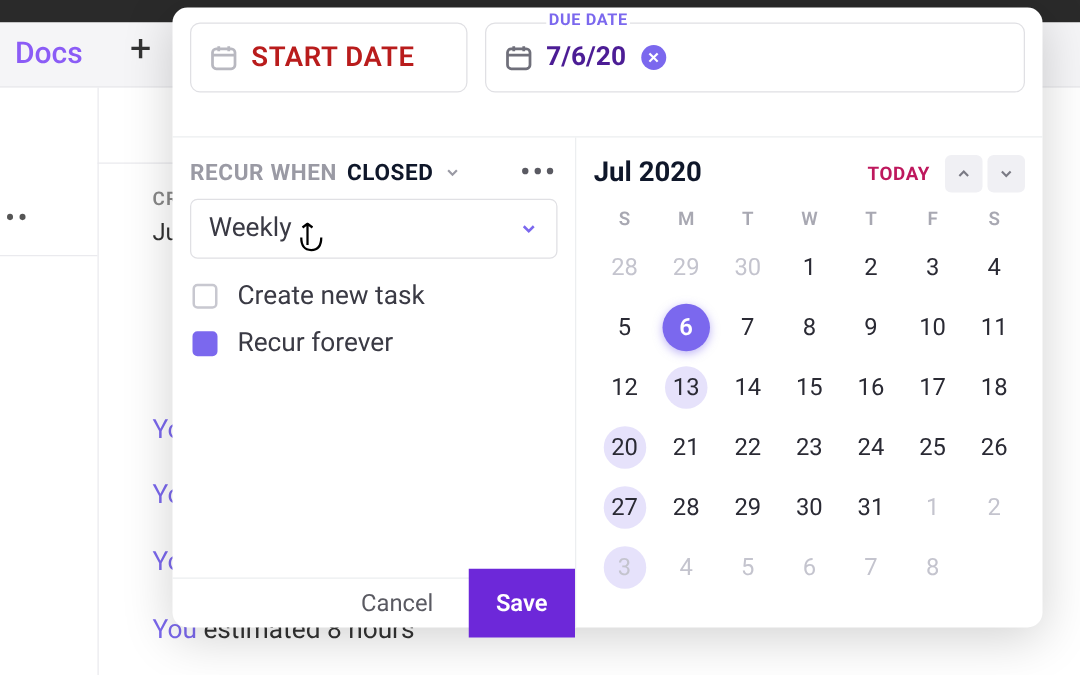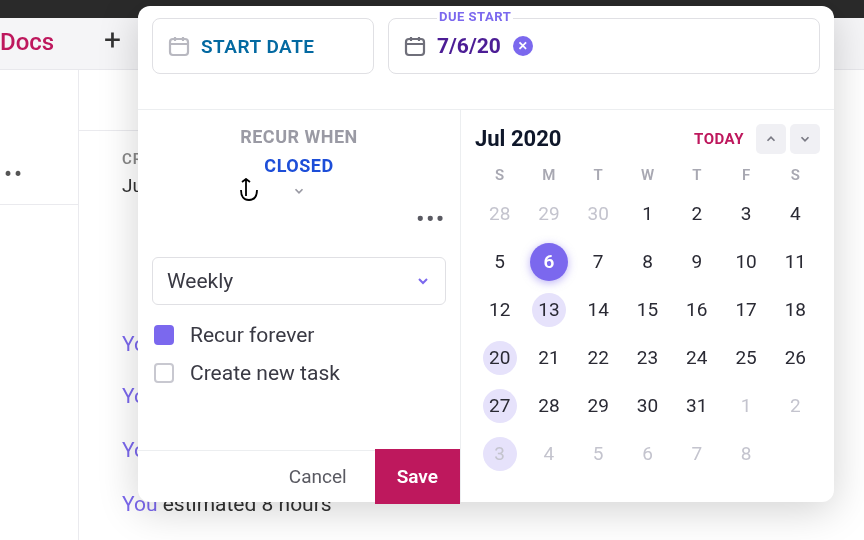--- a/index.html
+++ b/index.html
@@ -1,60 +1,60 @@
 <!DOCTYPE html>
 <html><head>
 <meta charset="utf-8">
 <style>
   * { box-sizing: border-box; margin: 0; padding: 0; font-family: -apple-system, BlinkMacSystemFont, "Segoe UI", Roboto, sans-serif; }
   body { width: 864px; height: 540px; background: #fff; position: relative; overflow: hidden; }
   .topbar { height: 18px; background: #2a2a2a; }
   .bg-strip { position: absolute; top: 18px; left: 0; right: 0; height: 52px; background: #f5f5f7; border-bottom: 1px solid #e8e8ec; }
-  .bg-docs { position: absolute; top: 28px; left: 0; font-size: 24px; color: #be185d; font-weight: 500; }
+  .bg-docs { position: absolute; top: 28px; left: 12px; font-size: 24px; color: #8b5cf6; font-weight: 500; }
   .bg-plus { position: absolute; top: 22px; left: 104px; font-size: 30px; color: #333; font-weight: 400; }
   .bg-dots { position: absolute; top: 160px; left: 4px; font-size: 24px; color: #555; letter-spacing: 2px; }
   .bg-sep { position: absolute; top: 70px; left: 78px; width: 1px; height: 470px; background: #eaeaee; }
   .bg-sep2 { position: absolute; top: 204px; left: 0; width: 78px; height: 1px; background: #eaeaee; }
   .bg-sep3 { position: absolute; top: 130px; left: 78px; width: 80px; height: 1px; background: #eaeaee; }
   .bg-cr { position: absolute; top: 150px; left: 122px; font-size: 15px; color: #888; font-weight: 600; letter-spacing: 1px; }
   .bg-ju { position: absolute; top: 174px; left: 122px; font-size: 19px; color: #333; }
   .bg-you { position: absolute; left: 122px; font-size: 21px; color: #7b68ee; }
   .bg-you1 { top: 332px; }
   .bg-you2 { top: 384px; }
   .bg-you3 { top: 438px; }
   .bg-you4 { top: 492px; color: #333; }
   .bg-you4 .y { color: #7b68ee; }
   .modal { position: absolute; top: 6px; left: 138px; width: 696px; height: 496px; background: #fff; border-radius: 12px; box-shadow: 0 8px 40px rgba(0,0,0,0.18); display: flex; flex-wrap: wrap; }
   .date-row { display: flex; width: 100%; padding: 12px 14px 10px; gap: 14px; }
   .date-box { border: 1px solid #e0e0e4; border-radius: 8px; height: 56px; display: flex; align-items: center; padding: 0 14px; gap: 10px; }
   .start-box { width: 222px; }
   .due-box { flex: 1; position: relative; }
   .date-box .cal-icon { width: 24px; height: 24px; color: #b8b8c0; }
   .due-box .cal-icon { color: #6f6f7a; }
-  .date-box .placeholder { color: #0369a1; font-size: 19px; font-weight: 600; letter-spacing: 0.5px; }
+  .date-box .placeholder { color: #b91c1c; font-size: 22px; font-weight: 600; letter-spacing: 0.5px; }
   .due-box .value { color: #4c1d95; font-size: 21px; font-weight: 700; }
   .due-label { position: absolute; top: -10px; left: 48px; font-size: 13px; font-weight: 700; color: #7b68ee; letter-spacing: 0.5px; background:#fff; padding:0 2px;}
   .clear-circle { width: 20px; height: 20px; border-radius: 50%; background: #7b68ee; color: #fff; display: flex; align-items: center; justify-content: center; font-size: 12px; font-weight: 700; margin-left: 2px; }
   .addtime { color: #c0c0c8; font-size: 21px; margin-left: 10px; }
   .body { display: flex; width: 100%; border-top: 1px solid #eceef0; flex: 1; }
   .left { width: 322px; padding: 16px 14px 0; display: flex; flex-direction: column; position:relative;}
   .right { flex: 1; border-left: 1px solid #eceef0; padding: 14px 14px 0; }
-  .recur-line { display: flex; align-items: center; gap: 8px; color: #9a9aa4; font-weight: 700; font-size: 18px; letter-spacing: 0.5px; margin-bottom: 26px; flex-direction: column; }
-  .recur-line .closed { color: #1d4ed8; text-align: right; }
+  .recur-line { display: flex; align-items: center; gap: 8px; color: #9a9aa4; font-weight: 700; font-size: 18px; letter-spacing: 0.5px; margin-bottom: 8px; }
+  .recur-line .closed { color: #0f172a; text-align: right; }
   .recur-line .chev { width: 14px; height: 14px; color: #9a9aa4; }
   .dots3 { margin-left: auto; color: #5a5a62; font-size: 22px; letter-spacing: 2px; }
   .select { border: 1px solid #e0e0e4; border-radius: 6px; height: 48px; display: flex; align-items: center; padding: 0 14px; font-size: 21px; color: #3a3a44; position: relative; margin-bottom: 18px; cursor:pointer;}
   .select .chev { position: absolute; right: 14px; color: #7b68ee; width:16px; height:16px;}
   .cursor { position: absolute; left: 100px; top: 68px; font-size: 22px; pointer-events:none;}
   .check-row { display: flex; align-items: center; gap: 16px; font-size: 21px; color: #3a3a44; margin-bottom: 14px; padding-left: 2px;}
   .checkbox { width: 20px; height: 20px; border: 2px solid #c8c8d0; border-radius: 4px; }
   .checkbox.checked { background: #7b68ee; border-color: #7b68ee; position:relative;}
-  .footer { position:absolute; bottom:0; left:0; right:0; height: 52px; border-top: 1px solid #eceef0; display: flex; align-items: center; justify-content: flex-end; gap: 10px; padding-right:0;}
+  .footer { position:absolute; bottom:0; left:0; right:0; height: 40px; border-top: 1px solid #eceef0; display: flex; align-items: center; justify-content: flex-end; gap: 10px; padding-right:0;}
   .cancel { font-size: 19px; color: #5a5a62; padding: 14px 18px; cursor:pointer;}
-  .save { background: #be185d; color: #fff; font-size: 19px; font-weight: 600; padding: 16px 22px; border:none; cursor:pointer;}
+  .save { background: #6d28d9; color: #fff; font-size: 19px; font-weight: 600; padding: 16px 22px; border:none; cursor:pointer;}
   .cal-header { display: flex; align-items: center; margin-bottom: 12px; }
   .cal-title { font-size: 22px; font-weight: 700; color: #0f172a; }
   .today-link { margin-left: auto; font-size: 15px; font-weight: 700; color: #be185d; letter-spacing: 0.5px; margin-right: 8px;}
   .navbtn { width: 30px; height: 30px; background: #f0f0f4; border-radius: 5px; display: flex; align-items: center; justify-content: center; color: #7a7a84; margin-left: 4px; cursor:pointer;}
   .navbtn svg{width:14px;height:14px;}
   .dow-row { display: grid; grid-template-columns: repeat(7, 1fr); text-align: center; color: #a8a8b2; font-size: 15px; font-weight: 600; margin-bottom: 6px;}
   .days { display: grid; grid-template-columns: repeat(7, 1fr); }
   .day { height: 48px; display: flex; align-items: center; justify-content: center; font-size: 19px; color: #2a2a34; position: relative; cursor:pointer;}
   .day.muted { color: #c4c4ce; }
   .day.sel::before { content:""; position:absolute; width:38px; height:38px; border-radius:50%; background:#7b68ee; box-shadow: 0 2px 8px rgba(123,104,238,0.5); z-index:0;}
@@ -85,21 +85,21 @@
 
   <div class="date-row">
     <div class="date-box start-box">
       <svg class="cal-icon" viewBox="0 0 24 24" fill="none" stroke="currentColor" stroke-width="2.2">
           <rect x="3" y="5" width="18" height="16" rx="3"></rect>
           <path d="M3 10h18M8 3v4M16 3v4"></path>
         </svg>
       <span class="placeholder">START DATE</span>
     </div>
     <div class="date-box due-box">
-      <span class="due-label">DUE START</span>
+      <span class="due-label">DUE DATE</span>
       <svg class="cal-icon" viewBox="0 0 24 24" fill="none" stroke="currentColor" stroke-width="2.2">
           <rect x="3" y="5" width="18" height="16" rx="3"></rect>
           <path d="M3 10h18M8 3v4M16 3v4"></path>
         </svg>
       <span class="value">7/6/20</span>
       <span class="clear-circle">✕</span>
     </div>
   </div>
 
   <div class="body">
@@ -119,26 +119,26 @@
             <path d="M6 9l6 6 6-6"></path>
           </svg>
       </div>
       <div class="cursor">
         <svg width="22" height="26" viewBox="0 0 22 26">
             <path d="M8 2 L8 18 M4 4 L8 1 L12 4 M3 12 Q3 22 11 22 Q19 22 19 12" fill="none" stroke="#000" stroke-width="1.8"></path>
           </svg>
       </div>
 
       <div class="check-row">
+        <span class="checkbox"></span>
+        <span>Create new task</span>
+      </div>
+      <div class="check-row">
         <span class="checkbox checked"></span>
         <span>Recur forever</span>
-      </div>
-      <div class="check-row">
-        <span class="checkbox"></span>
-        <span>Create new task</span>
       </div>
 
       <div class="footer">
         <span class="cancel">Cancel</span>
         <button class="save">Save</button>
       </div>
     </div>
 
     <div class="right">
       <div class="cal-header">

